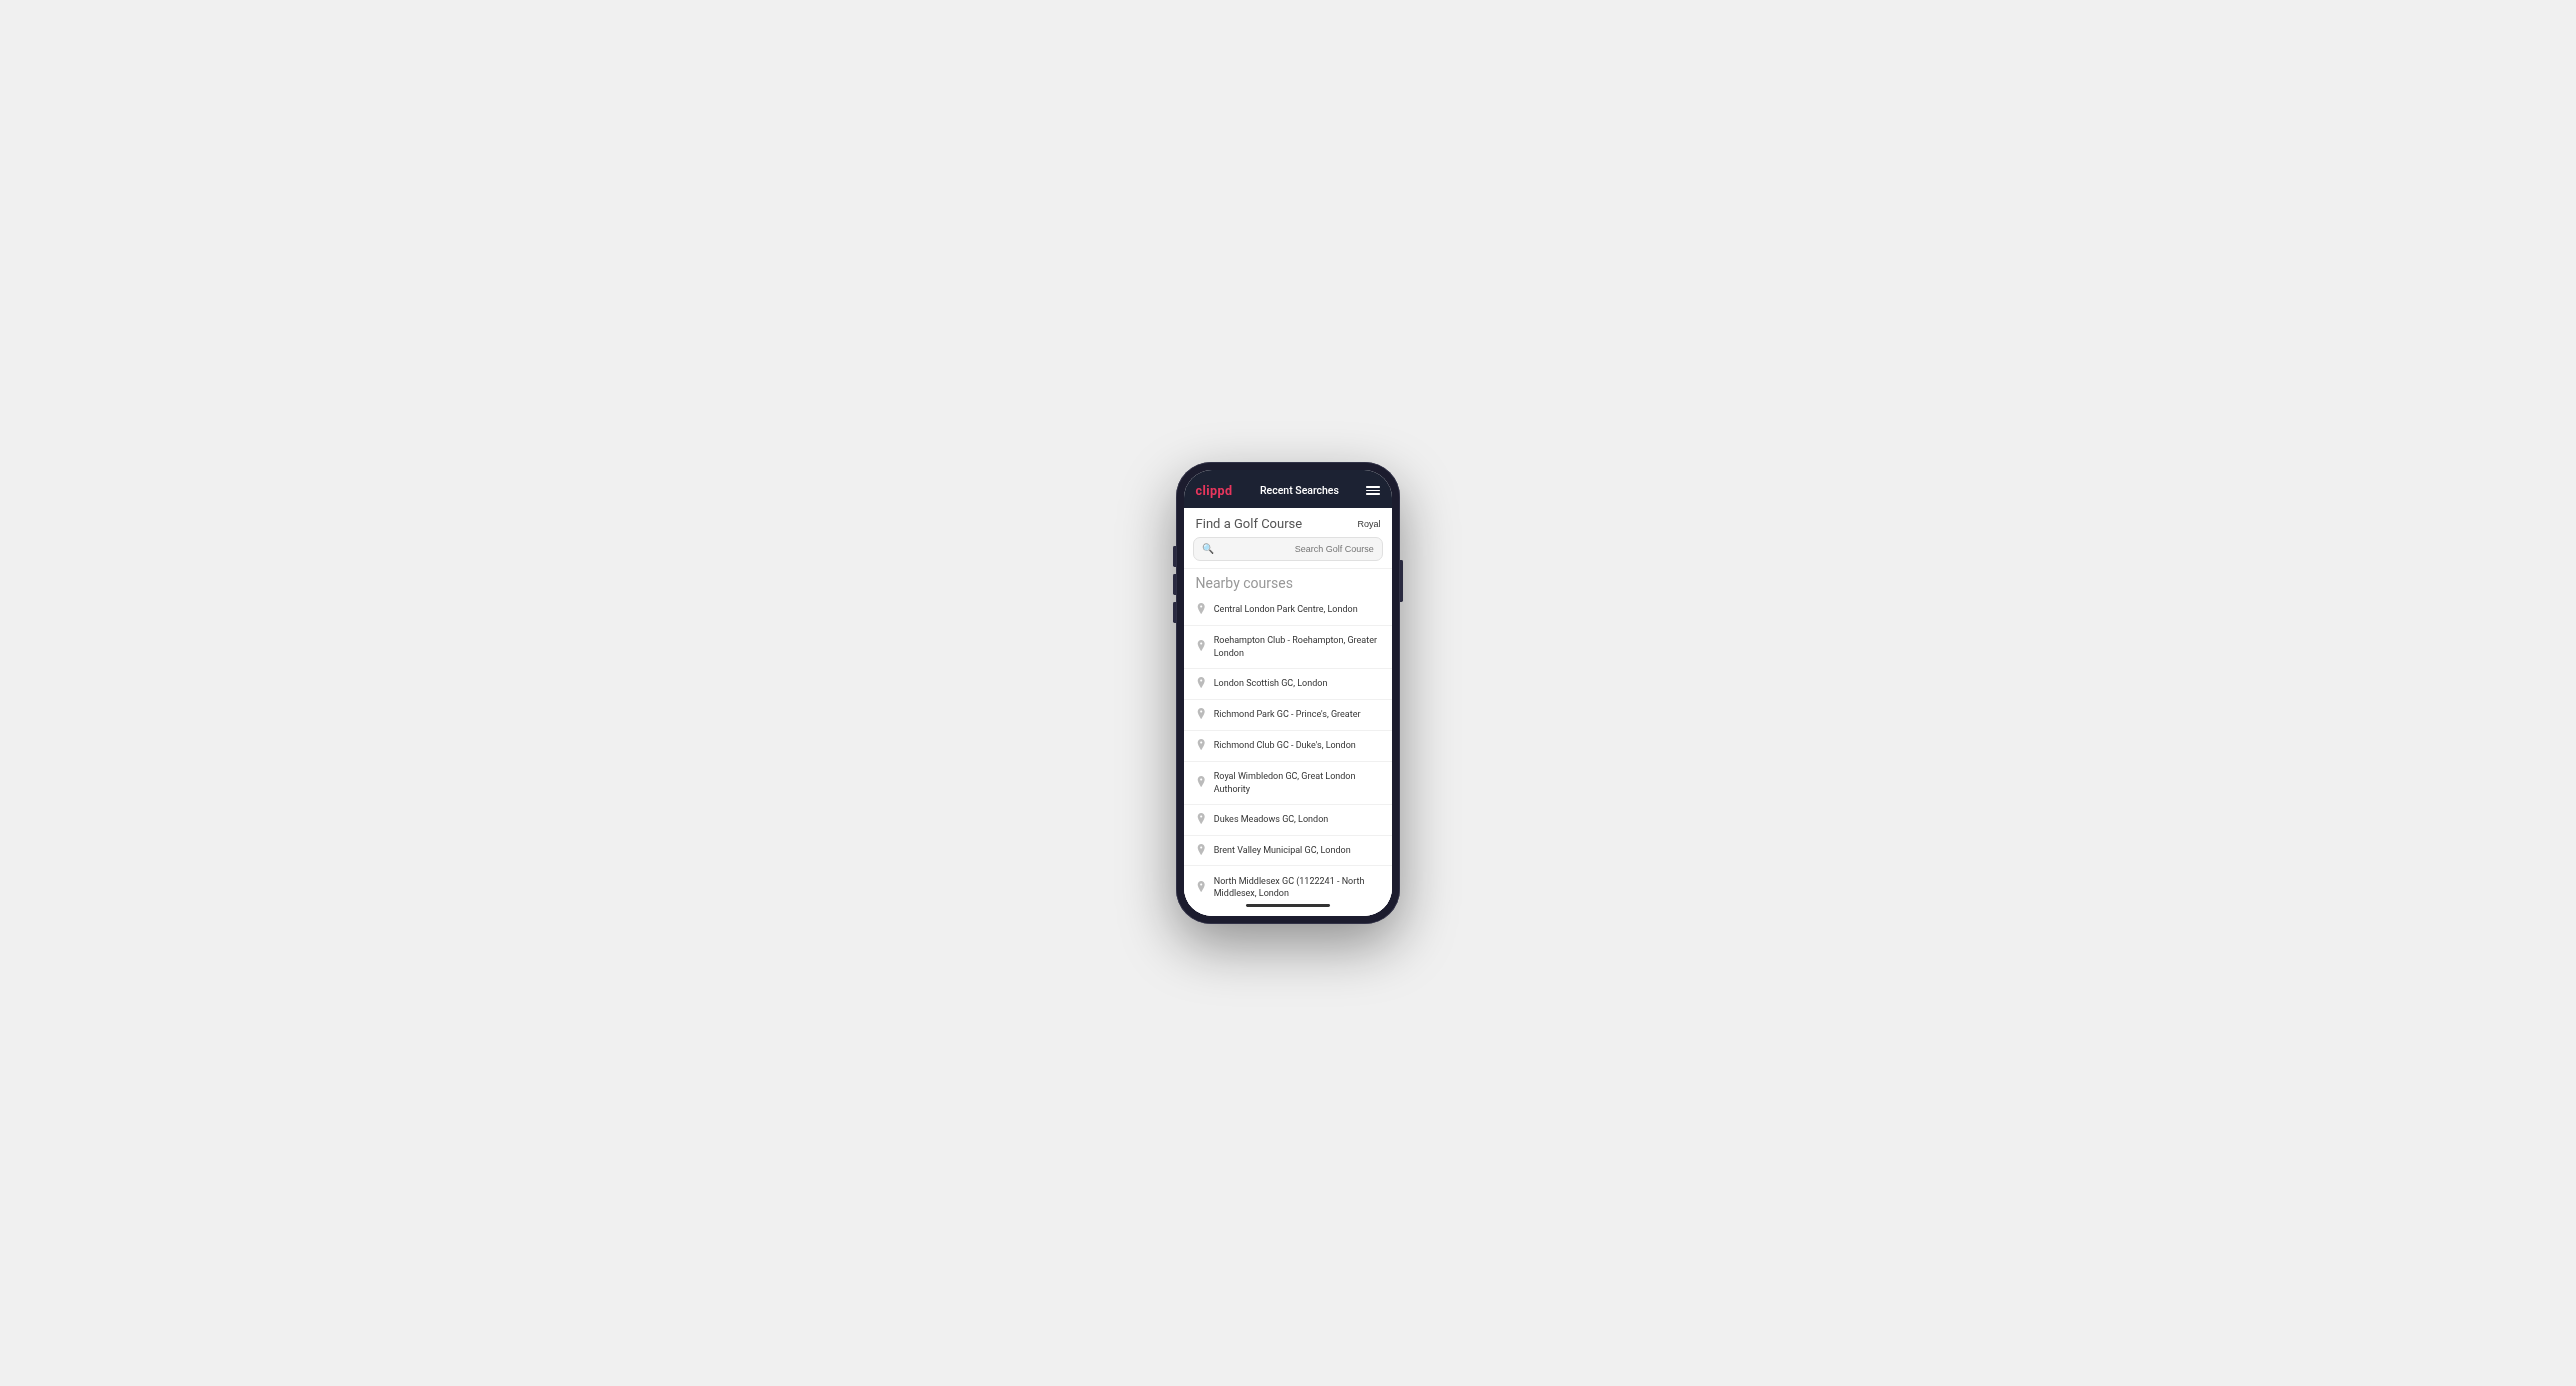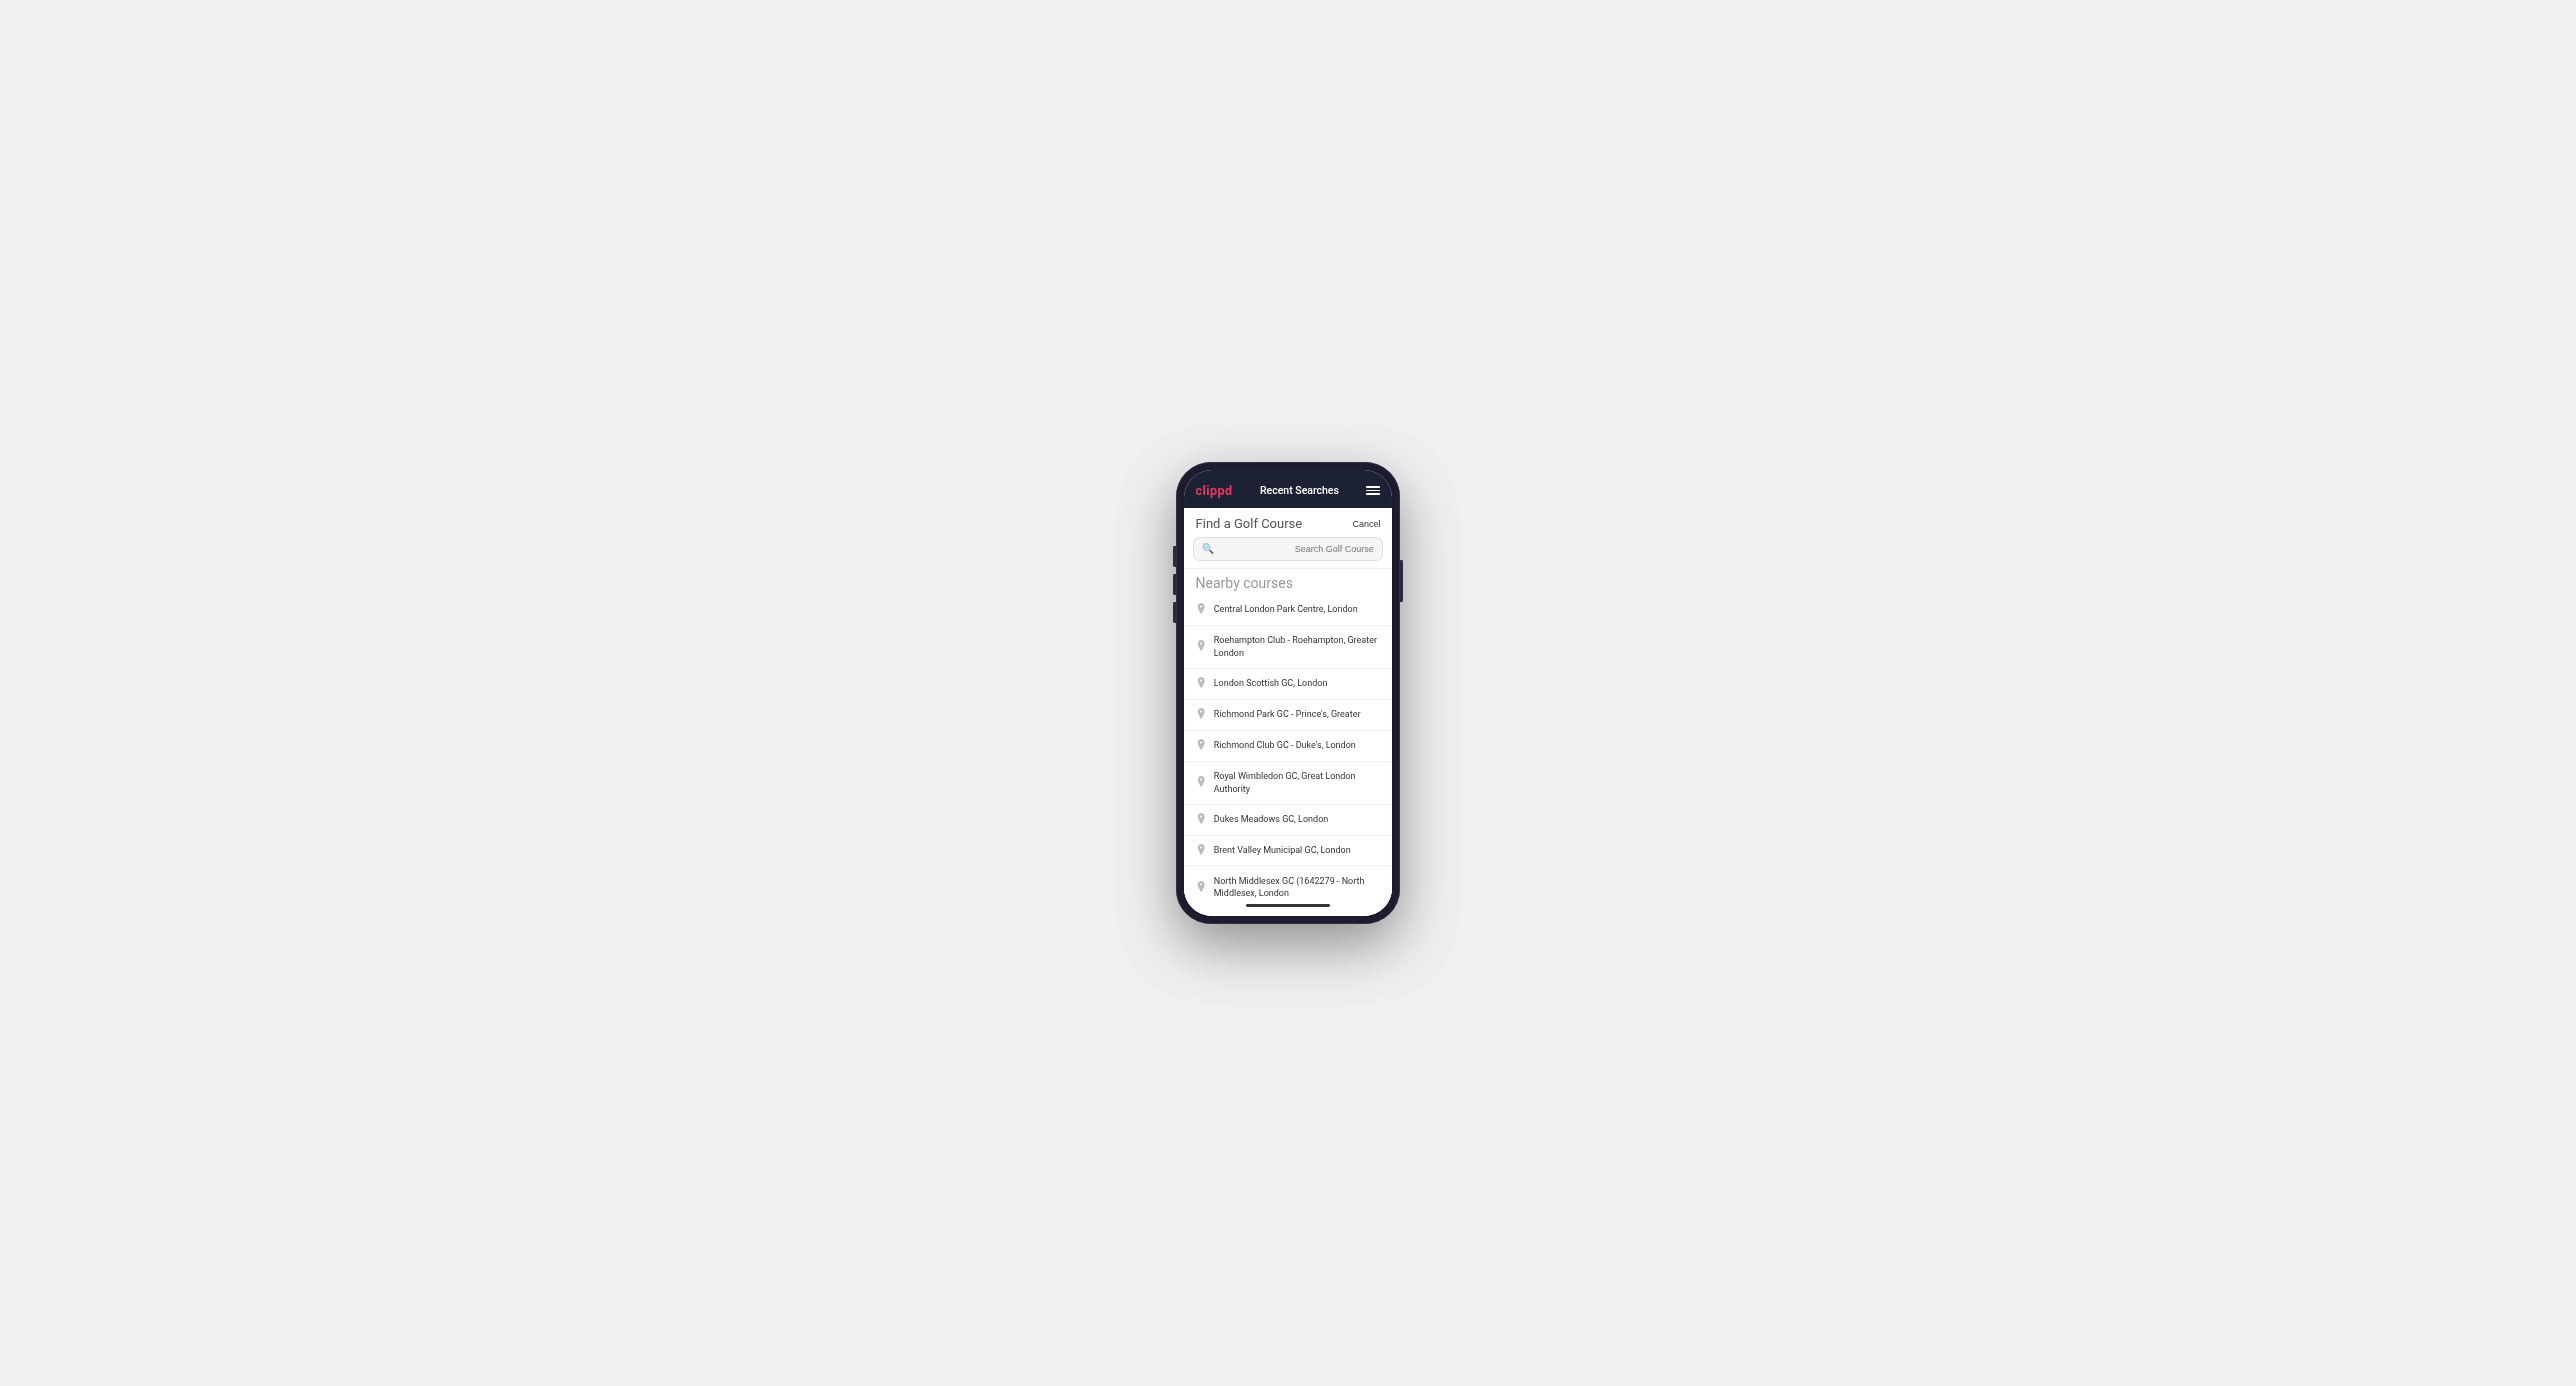--- a/index.html
+++ b/index.html
@@ -239,21 +239,21 @@
         <div class="menu-line"></div>
         <div class="menu-line"></div>
         <div class="menu-line"></div>
       </div>
     </div>
 
     <div class="content">
 
       <div class="find-bar">
         <span class="find-label">Find a Golf Course</span>
-        <button class="cancel-btn">Cancel</button>
+        <button class="cancel-btn">Royal</button>
       </div>
 
       <div class="search-container">
         <div class="search-box">
           <span class="search-icon-wrap">🔍</span>
           <input class="search-input" type="text" placeholder="Search Golf Course" style="">
         </div>
       </div>
 
       <div class="nearby-label">Nearby courses</div>
@@ -305,21 +305,21 @@
           <div class="course-item">
             <span class="pin-icon" style="font-size: 9px;"><svg width="8.4" height="11.2" viewBox="0 0 12 16" fill="none" xmlns="http://www.w3.org/2000/svg">
       <path d="M6 0C3.24 0 1 2.24 1 5c0 3.75 5 11 5 11s5-7.25 5-11c0-2.76-2.24-5-5-5zm0 6.5c-.83 0-1.5-.67-1.5-1.5S5.17 3.5 6 3.5 7.5 4.17 7.5 5 6.83 6.5 6 6.5z" fill="#bbbbbb"></path>
     </svg></span>
             <span class="course-name">Brent Valley Municipal GC, London</span>
           </div>
           <div class="course-item">
             <span class="pin-icon" style="font-size: 9px;"><svg width="8.4" height="11.2" viewBox="0 0 12 16" fill="none" xmlns="http://www.w3.org/2000/svg">
       <path d="M6 0C3.24 0 1 2.24 1 5c0 3.75 5 11 5 11s5-7.25 5-11c0-2.76-2.24-5-5-5zm0 6.5c-.83 0-1.5-.67-1.5-1.5S5.17 3.5 6 3.5 7.5 4.17 7.5 5 6.83 6.5 6 6.5z" fill="#bbbbbb"></path>
     </svg></span>
-            <span class="course-name">North Middlesex GC (1642279 - North Middlesex, London</span>
+            <span class="course-name">North Middlesex GC (1122241 - North Middlesex, London</span>
           </div>
           <div class="course-item"></div>
         </div>
 
       <div class="home-indicator">
         <div class="home-bar"></div>
       </div>
 
     </div>
   </div>

